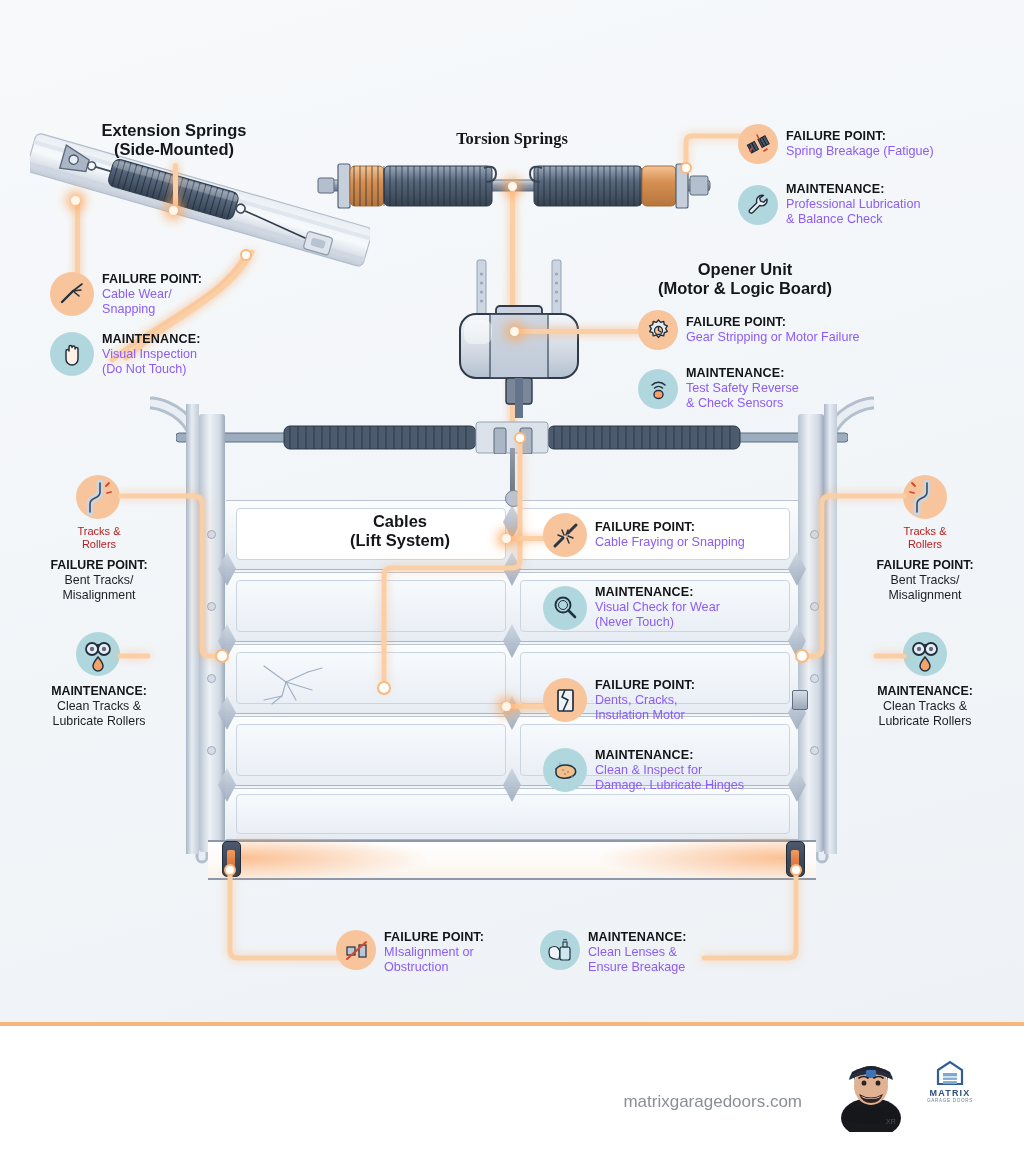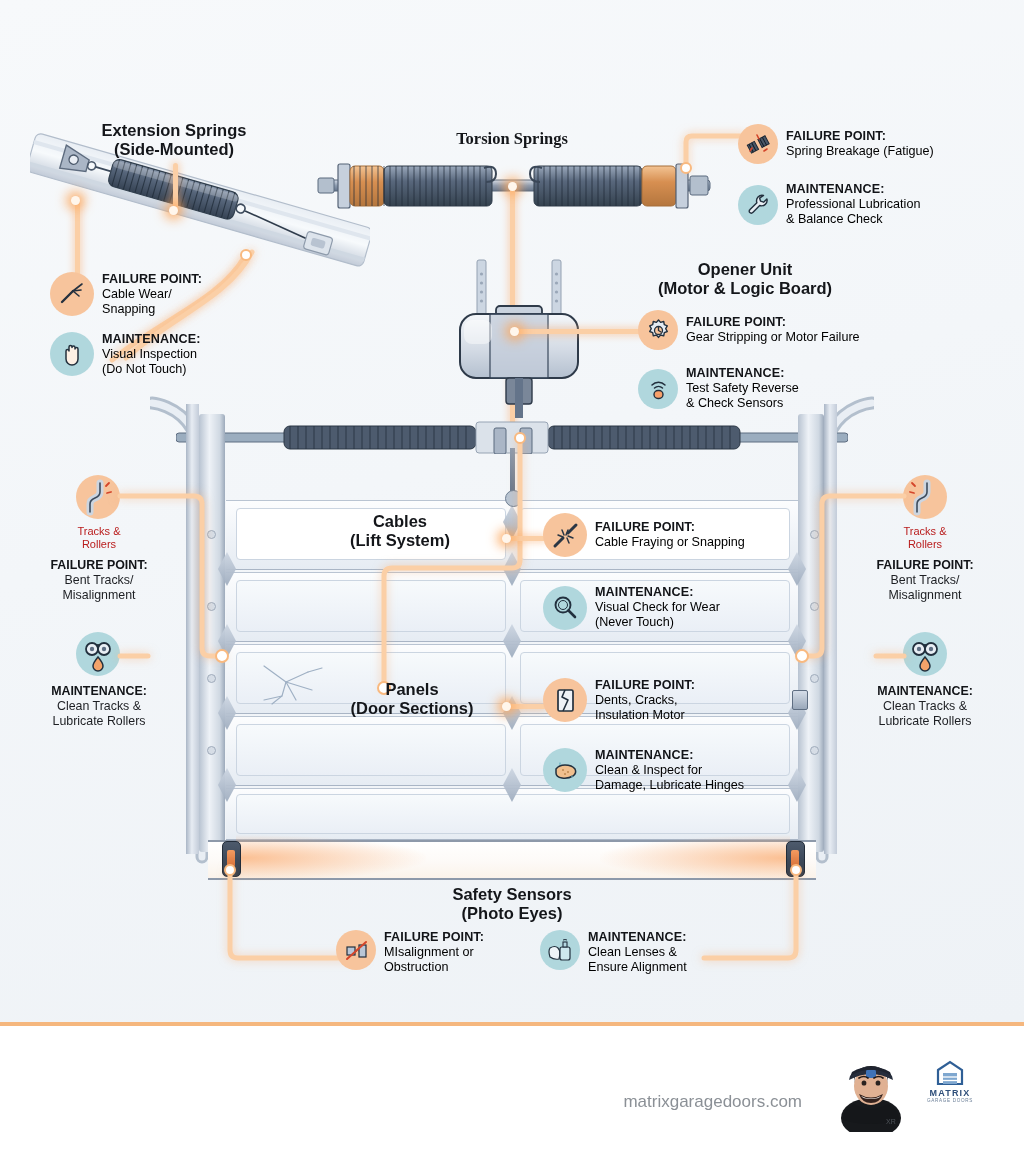--- a/index.html
+++ b/index.html
@@ -36,21 +36,21 @@
   .badge{
     flex:0 0 auto;border-radius:50%;
     display:flex;align-items:center;justify-content:center;position:relative;
   }
   .badge.fail{background:#f7c49c;}
   .badge.maint{background:#b0d7dd;}
   .badge.b40{width:40px;height:40px;}
   .badge.b44{width:44px;height:44px;}
   .co-text{line-height:1.2;}
   .co-head{font-weight:bold;font-size:12.6px;color:#121418;letter-spacing:.1px;}
-  .co-body{font-size:12.6px;color:#000000;}
+  .co-body{font-size:12.6px;color:#8b5cf6;}
 
   
   .col-block{position:absolute;width:150px;text-align:center;}
   .col-block .cb-head{font-weight:normal;font-size:11px;color:#b91c1c;line-height:1.17;}
   .col-block .cb-sub{font-weight:bold;font-size:12.4px;color:#121418;margin-top:7px;line-height:1.22;}
   .col-block .cb-body{font-size:12.4px;color:#1d1f23;line-height:1.22;}
   .col-badge{position:absolute;width:44px;height:44px;border-radius:50%;}
 
   
   .lead{position:absolute;background:#fbcfa6;border-radius:3px;
@@ -688,24 +688,20 @@
         <line x1="16.5" y1="16.5" x2="23" y2="23" stroke="#22303e" stroke-width="2.6" stroke-linecap="round"></line>
       </svg>
     </div>
     <div class="co-text">
       <div class="co-head">MAINTENANCE:</div>
       <div class="co-body">Visual Check for Wear</div>
       <div class="co-body">(Never Touch)</div>
     </div>
   </div>
 
-  <div class="grp-title s17" style="left:312px;top:680px;width:200px;">
-    <div>Panels</div>
-    <div>(Door Sections)</div>
-  </div>
   <div class="lead h" style="left:506px;top:704px;width:40px;"></div>
   <div class="glowdot" style="left:502px;top:702px;"></div>
 
   <div class="callout stacked" style="left:543px;top:678px;width:250px;">
     <div class="badge fail b44">
       <svg width="27" height="27" viewBox="0 0 27 27">
         <rect x="6" y="3" width="15" height="21" rx="1.5" fill="#eef2f7" stroke="#22303e" stroke-width="1.7"></rect>
         <path d="M13 3 L10 10 L16 13 L11 24" fill="none" stroke="#22303e" stroke-width="1.6" stroke-linejoin="round"></path>
       </svg>
     </div>
@@ -727,24 +723,20 @@
         <path d="M20 18 q1.4 1.7 0 3 q-1.4-1.3 0-3 Z" fill="#6fb3c4"></path>
       </svg>
     </div>
     <div class="co-text">
       <div class="co-head">MAINTENANCE:</div>
       <div class="co-body">Clean &amp; Inspect for</div>
       <div class="co-body">Damage, Lubricate Hinges</div>
     </div>
   </div>
 
-  <div class="grp-title s17" style="left:412px;top:885px;width:200px;">
-    <div>Safety Sensors</div>
-    <div>(Photo Eyes)</div>
-  </div>
 
   <div class="lpath" style="left:206px;top:866px;">
     <svg width="160" height="110" viewBox="0 0 160 110">
       <path d="M24 4 L24 84 Q24 92 32 92 L156 92" fill="none" stroke="#fbcfa6" stroke-width="5" stroke-linecap="round" stroke-linejoin="round" style="filter:drop-shadow(0 0 5px rgba(250,170,105,.5))"></path>
       <circle cx="24" cy="4" r="5" fill="#fff" stroke="#f9b97f" stroke-width="2"></circle>
     </svg>
   </div>
   <div class="lpath" style="left:700px;top:866px;">
     <svg width="120" height="110" viewBox="0 0 120 110">
       <path d="M96 4 L96 84 Q96 92 88 92 L4 92" fill="none" stroke="#fbcfa6" stroke-width="5" stroke-linecap="round" stroke-linejoin="round" style="filter:drop-shadow(0 0 5px rgba(250,170,105,.5))"></path>
@@ -773,21 +765,21 @@
       <svg width="25" height="25" viewBox="0 0 25 25">
         <path d="M2 10 q5-3 8 0 q3 3 1 11 q-5 1 -9-2 q-2-6 0-9 Z" fill="#eef4f8" stroke="#22303e" stroke-width="1.2"></path>
         <path d="M14 9 h6 a2 2 0 012 2 v9 a2 2 0 01-2 2 h-6 a2 2 0 01-2-2 v-9 a2 2 0 012-2 Z" fill="#cde7ee" stroke="#22303e" stroke-width="1.2"></path>
         <rect x="15" y="4" width="4" height="5" fill="#b6d8e2" stroke="#22303e" stroke-width="1.1"></rect>
         <path d="M15 2 q2-1 4 0" fill="none" stroke="#22303e" stroke-width="1"></path>
       </svg>
     </div>
     <div class="co-text">
       <div class="co-head">MAINTENANCE:</div>
       <div class="co-body">Clean Lenses &amp;</div>
-      <div class="co-body">Ensure Alignment</div>
+      <div class="co-body">Ensure Breakage</div>
     </div>
   </div>
 
   <div class="divider"></div>
   <div class="footer"></div>
   <div class="f-url">matrixgaragedoors.com</div>
 
   <div class="avatar">
     <svg width="86" height="86" viewBox="0 0 86 86">
       <ellipse cx="43" cy="72" rx="30" ry="20" fill="#17191c"></ellipse>

